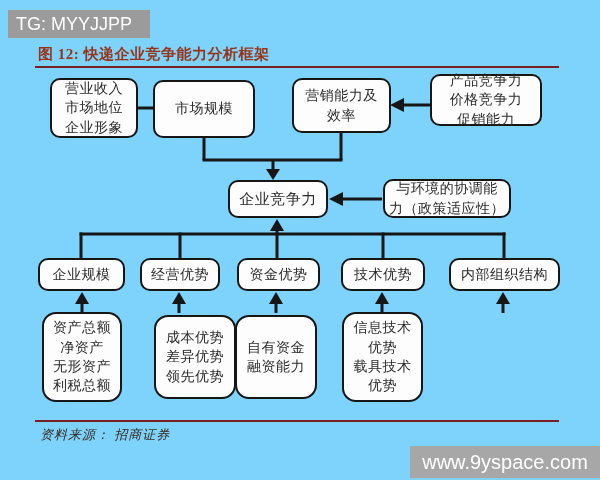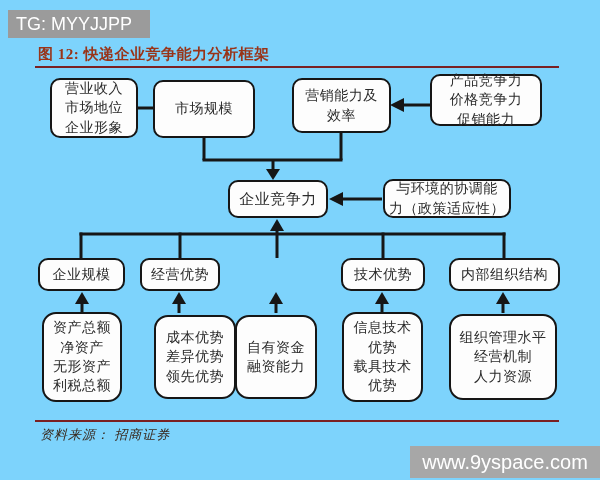--- a/index.html
+++ b/index.html
@@ -37,21 +37,21 @@
     letter-spacing:.5px;box-sizing:border-box;
   }
   .node.big{border-radius:14px;}
   .n-revenue    {left:50px; top:78px; width:88px; height:60px;}
   .n-market     {left:153px;top:80px; width:102px;height:58px;}
   .n-marketing  {left:292px;top:78px; width:99px; height:55px;}
   .n-product    {left:430px;top:74px; width:112px;height:52px;}
   .n-core       {left:228px;top:180px;width:100px;height:38px;font-size:15px;}
   .n-environment{left:383px;top:179px;width:128px;height:39px;}
   .n-scale      {left:38px; top:258px;width:87px; height:33px;}
-  .n-operation  {left:140px;top:258px;width:80px; height:33px;border-radius:9px;}
+  .n-operation  {left:140px;top:258px;width:80px; height:33px;}
   .n-capital    {left:237px;top:258px;width:83px; height:33px;}
   .n-tech       {left:341px;top:258px;width:84px; height:33px;}
   .n-org        {left:449px;top:258px;width:111px;height:33px;}
   .n-assets     {left:42px; top:312px;width:80px; height:90px;}
   .n-cost       {left:154px;top:315px;width:82px; height:84px;}
   .n-funding    {left:235px;top:315px;width:82px; height:84px;}
   .n-infotech   {left:342px;top:312px;width:81px; height:90px;}
   .n-management {left:449px;top:314px;width:108px;height:86px;}
   
   .connectors{position:absolute;left:0;top:0;width:600px;height:480px;pointer-events:none;}
@@ -124,38 +124,36 @@
   <div class="node n-product">产品竞争力
 价格竞争力
 促销能力</div>
 
   <div class="node n-core">企业竞争力</div>
   <div class="node n-environment">与环境的协调能
 力（政策适应性）</div>
 
   <div class="node n-scale">企业规模</div>
   <div class="node n-operation">经营优势</div>
+  <div class="node n-capital">资金优势</div>
   <div class="node n-tech">技术优势</div>
   <div class="node n-org">内部组织结构</div>
 
   <div class="node big n-assets">资产总额
 净资产
 无形资产
 利税总额</div>
   <div class="node big n-cost">成本优势
 差异优势
 领先优势</div>
   <div class="node big n-funding">自有资金
 融资能力</div>
   <div class="node big n-infotech">信息技术
 优势
 载具技术
 优势</div>
-  <div class="node big n-management">组织管理水平
-经营机制
-人力资源</div>
 
   <div class="rule rule-bottom"></div>
   <div class="source-note">资料来源： 招商证券</div>
 
   <div class="watermark-bar">www.9yspace.com</div>
 
 </div>
 
 </body></html>

